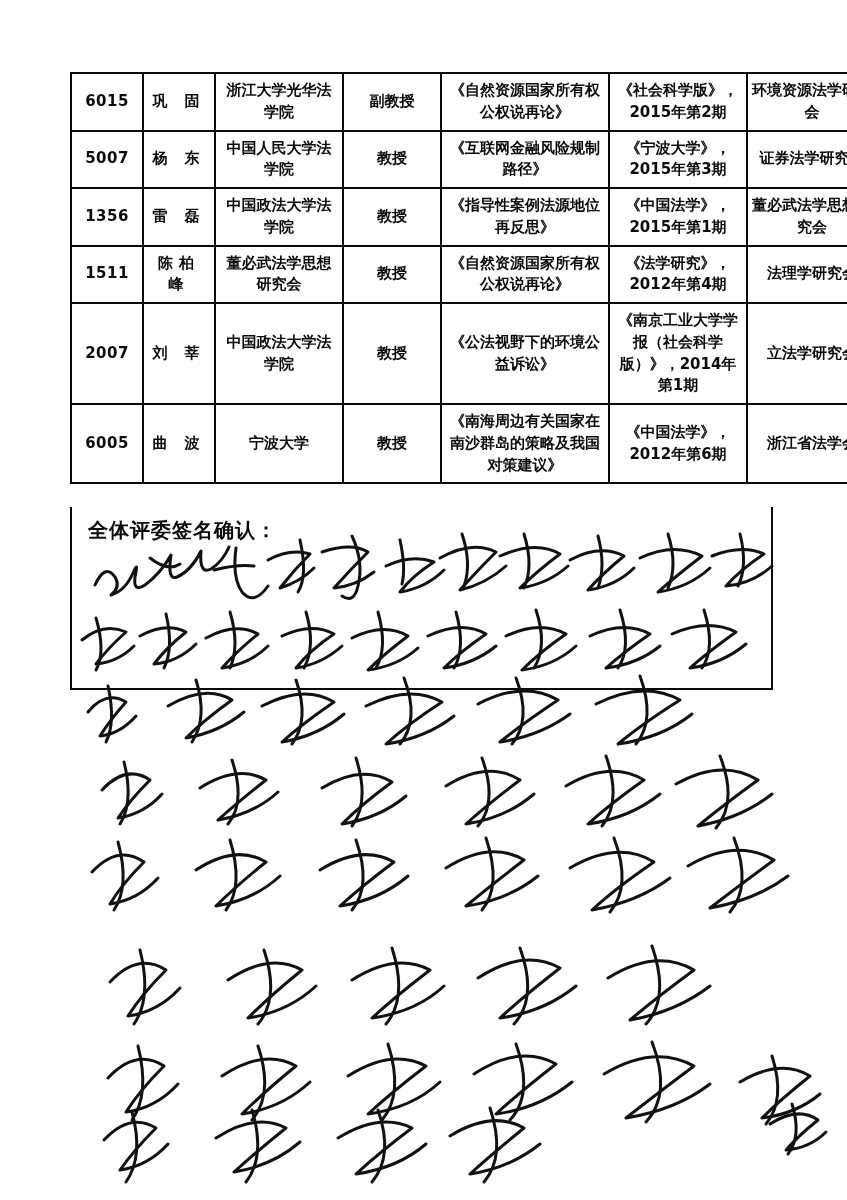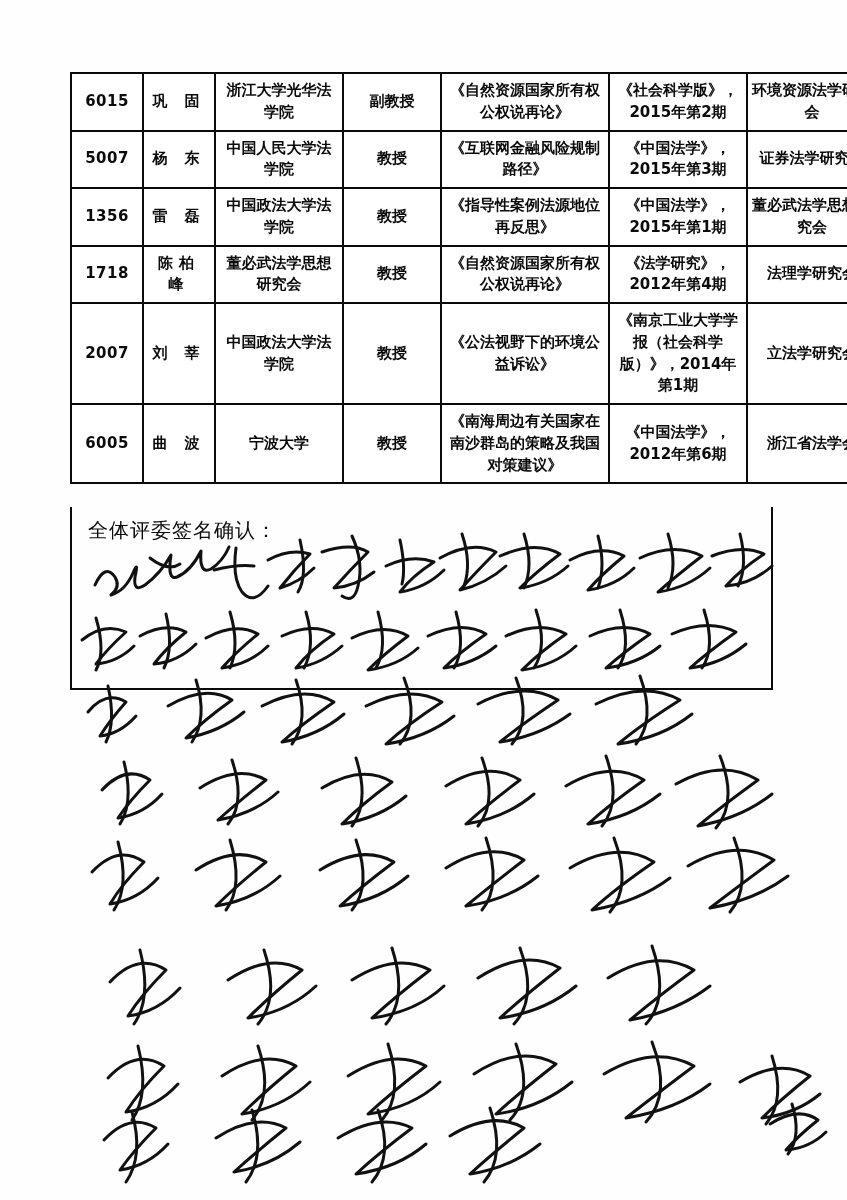--- a/index.html
+++ b/index.html
@@ -62,21 +62,21 @@
     height: 183px;
     border: 2px solid #0a0a0a;
     border-top: none;
     box-sizing: border-box;
   }
   .sign-label {
     position: absolute;
     left: 16px;
     top: 10px;
     font-size: 20px;
-    font-weight: 400;
+    font-weight: 700;
     letter-spacing: 1px;
     color: #0b0b0b;
   }
 
   
   .ink {
     position: absolute;
     left: 0; top: 0;
     width: 847px;
     height: 1200px;
@@ -104,34 +104,34 @@
         <td class="c-paper">《自然资源国家所有权公权说再论》</td>
         <td class="c-journal">《社会科学版》，2015年第2期</td>
         <td class="c-society">环境资源法学研究会</td>
       </tr>
       <tr>
         <td class="c-id">5007</td>
         <td class="c-name">杨 东</td>
         <td class="c-org">中国人民大学法学院</td>
         <td class="c-title">教授</td>
         <td class="c-paper">《互联网金融风险规制路径》</td>
-        <td class="c-journal">《中国法学》，2015年第3期</td>
+        <td class="c-journal">《宁波大学》，2015年第3期</td>
         <td class="c-society">证券法学研究会</td>
       </tr>
       <tr>
         <td class="c-id">1356</td>
         <td class="c-name">雷 磊</td>
         <td class="c-org">中国政法大学法学院</td>
         <td class="c-title">教授</td>
         <td class="c-paper">《指导性案例法源地位再反思》</td>
         <td class="c-journal">《中国法学》，2015年第1期</td>
         <td class="c-society">董必武法学思想研究会</td>
       </tr>
       <tr>
-        <td class="c-id">1718</td>
+        <td class="c-id">1511</td>
         <td class="c-name">陈柏峰</td>
         <td class="c-org">董必武法学思想研究会</td>
         <td class="c-title">教授</td>
         <td class="c-paper">《自然资源国家所有权公权说再论》</td>
         <td class="c-journal">《法学研究》，2012年第4期</td>
         <td class="c-society">法理学研究会</td>
       </tr>
       <tr>
         <td class="c-id">2007</td>
         <td class="c-name">刘 莘</td>

